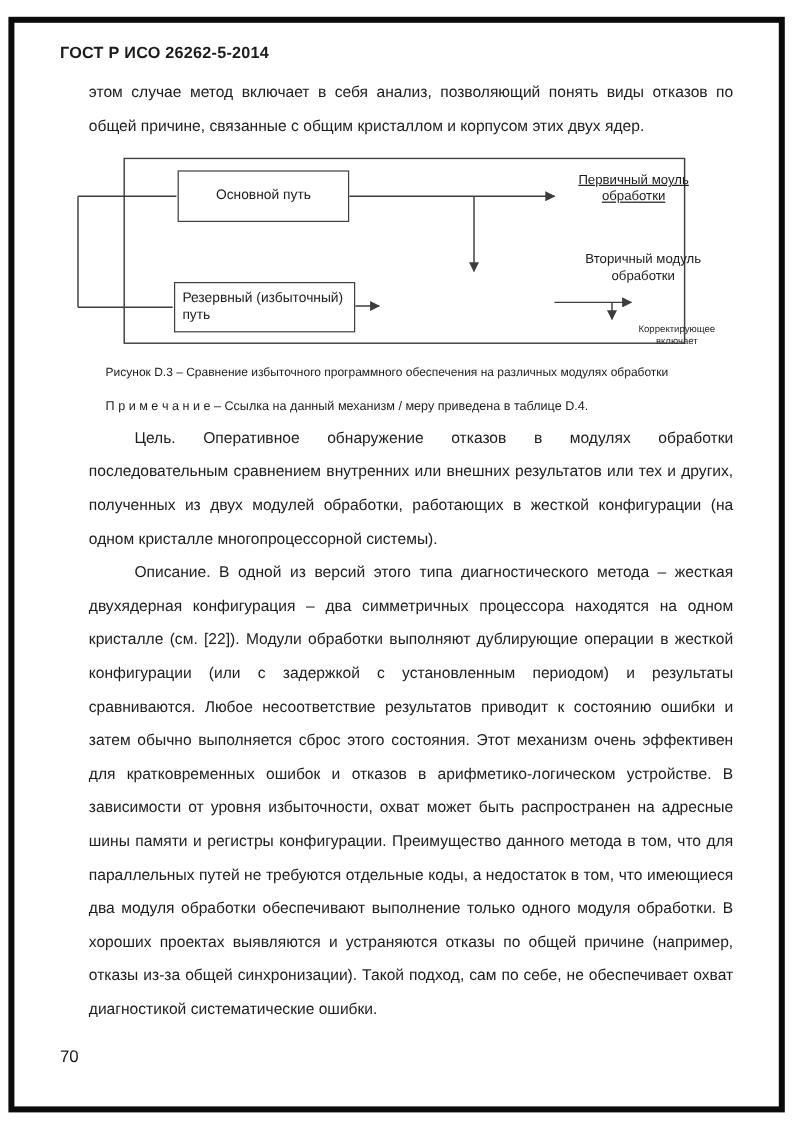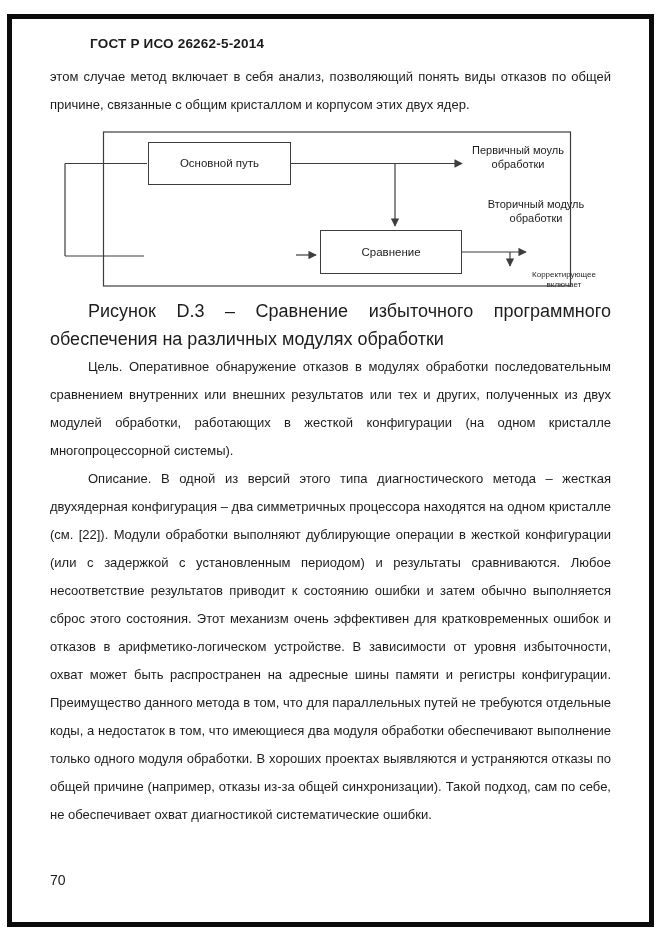--- a/index.html
+++ b/index.html
@@ -9,42 +9,42 @@
     position:relative; overflow:hidden;
     font-family:"Liberation Sans", sans-serif;
     color:#1c1c1c;
   }
   .page-border {
     position:absolute; left:7px; right:7px; top:14px; bottom:8px;
     border:5px solid #0b0b0b;
     pointer-events:none;
   }
   .content { position:absolute; left:50px; right:50px; top:36px; }
-  .doc-header { font-size:13.5px; font-weight:bold; margin-bottom:12px; letter-spacing:0.2px;margin-left:40px; }
-  p.body { font-size:13px; line-height:28px; text-align:justify; }
+  .doc-header { font-size:13.5px; font-weight:bold; margin-bottom:12px; letter-spacing:0.2px; }
+  p.body { font-size:13px; line-height:28px; text-align:justify;margin-left:24px; }
   .indent { text-indent:38px; }
 
   
   .figure { position:relative; height:162px; margin:12px 0 4px 0; }
   .fig-lines { position:absolute; left:0; top:0; width:100%; height:100%; }
   .ln { stroke:#3d3d3d; stroke-width:1.2; fill:none; }
   .fig-box {
     position:absolute; border:1.2px solid #3d3d3d; background:#fff;
     display:flex; align-items:center; justify-content:center;
     text-align:left; font-size:11.5px; line-height:1.25; padding:2px 6px;
   }
   .box-main       { left:98px;  top:11px;  width:143px; height:43px; }
   .box-redundant  { left:95px;  top:104px; width:151px; height:42px; }
   .box-comparison { left:270px; top:99px;  width:142px; height:44px; }
   .fig-label { position:absolute; text-align:center; font-size:11px; line-height:1.3; }
-  .label-primary    { left:408px; top:12px;  width:120px; }
-  .label-secondary  { left:423px; top:66px;  width:126px; }
+  .label-primary    { left:418px; top:12px;  width:120px;text-decoration:underline; }
+  .label-secondary  { left:423px; top:78px;  width:126px; }
   .label-corrective { left:456px; top:139px; width:116px; font-size:8px; line-height:1.25; color:#2a2a2a; }
 
-  .caption { font-size:18px; line-height:28px; text-align:justify; text-indent:38px; margin-top:2px; }
+  .caption { font-size:10px; line-height:28px; text-align:justify; text-indent:38px; margin-top:2px; }
   .section-heading { margin-top:22px; }
   .note { font-size:10.5px; line-height:20px; text-indent:38px; margin:4px 0 2px 0; }
   .footer-page { position:absolute; left:50px; top:872px; font-size:14px; }
 </style>
 </head>
 <body>
 
 <div class="page-border"></div>
 
 <div class="content">
@@ -65,39 +65,40 @@
       <path class="ln" d="M15,32.5 H97"></path>
       <path class="ln" d="M15,125 H94"></path>
       <path class="ln" d="M241,32.5 H412" marker-end="url(#arr)"></path>
       <path class="ln" d="M345,32.5 V95" marker-end="url(#arr)"></path>
       <path class="ln" d="M246,124 H266" marker-end="url(#arr)"></path>
       <path class="ln" d="M412,121 H476" marker-end="url(#arr)"></path>
       <path class="ln" d="M460,121 V135" marker-end="url(#arr)"></path>
     </svg>
 
     <div class="fig-box box-main">Основной путь</div>
-    <div class="fig-box box-comparison">Сравнение</div>
+    <div class="fig-box box-redundant">Резервный (избыточный) путь</div>
 
     <div class="fig-label label-primary">
       <div>Первичный моуль</div>
       <div>обработки</div>
     </div>
     <div class="fig-label label-secondary">
       <div>Вторичный модуль</div>
       <div>обработки</div>
     </div>
     <div class="fig-label label-corrective">
       <div>Корректирующее</div>
       <div>включает</div>
     </div>
   </div>
 
   <p class="caption">Рисунок D.3 – Сравнение избыточного программного обеспечения на различных модулях обработки</p>
 
 
+  <p class="note">П р и м е ч а н и е  –  Ссылка на данный механизм / меру приведена в таблице D.4.</p>
 
   <p class="body indent">Цель. Оперативное обнаружение отказов в модулях обработки последовательным сравнением внутренних или внешних результатов или тех и других, полученных из двух модулей обработки, работающих в жесткой конфигурации (на одном кристалле многопроцессорной системы).</p>
 
   <p class="body indent">Описание. В одной из версий этого типа диагностического метода – жесткая двухядерная конфигурация – два симметричных процессора находятся на одном кристалле (см. [22]). Модули обработки выполняют дублирующие операции в жесткой конфигурации (или с задержкой с установленным периодом) и результаты сравниваются. Любое несоответствие результатов приводит к состоянию ошибки и затем обычно выполняется сброс этого состояния. Этот механизм очень эффективен для кратковременных ошибок и отказов в арифметико-логическом устройстве. В зависимости от уровня избыточности, охват может быть распространен на адресные шины памяти и регистры конфигурации. Преимущество данного метода в том, что для параллельных путей не требуются отдельные коды, а недостаток в том, что имеющиеся два модуля обработки обеспечивают выполнение только одного модуля обработки. В хороших проектах выявляются и устраняются отказы по общей причине (например, отказы из-за общей синхронизации). Такой подход, сам по себе, не обеспечивает охват диагностикой систематические ошибки.</p>
 
 </div>
 
 <div class="footer-page">70</div>
 
 </body></html>

